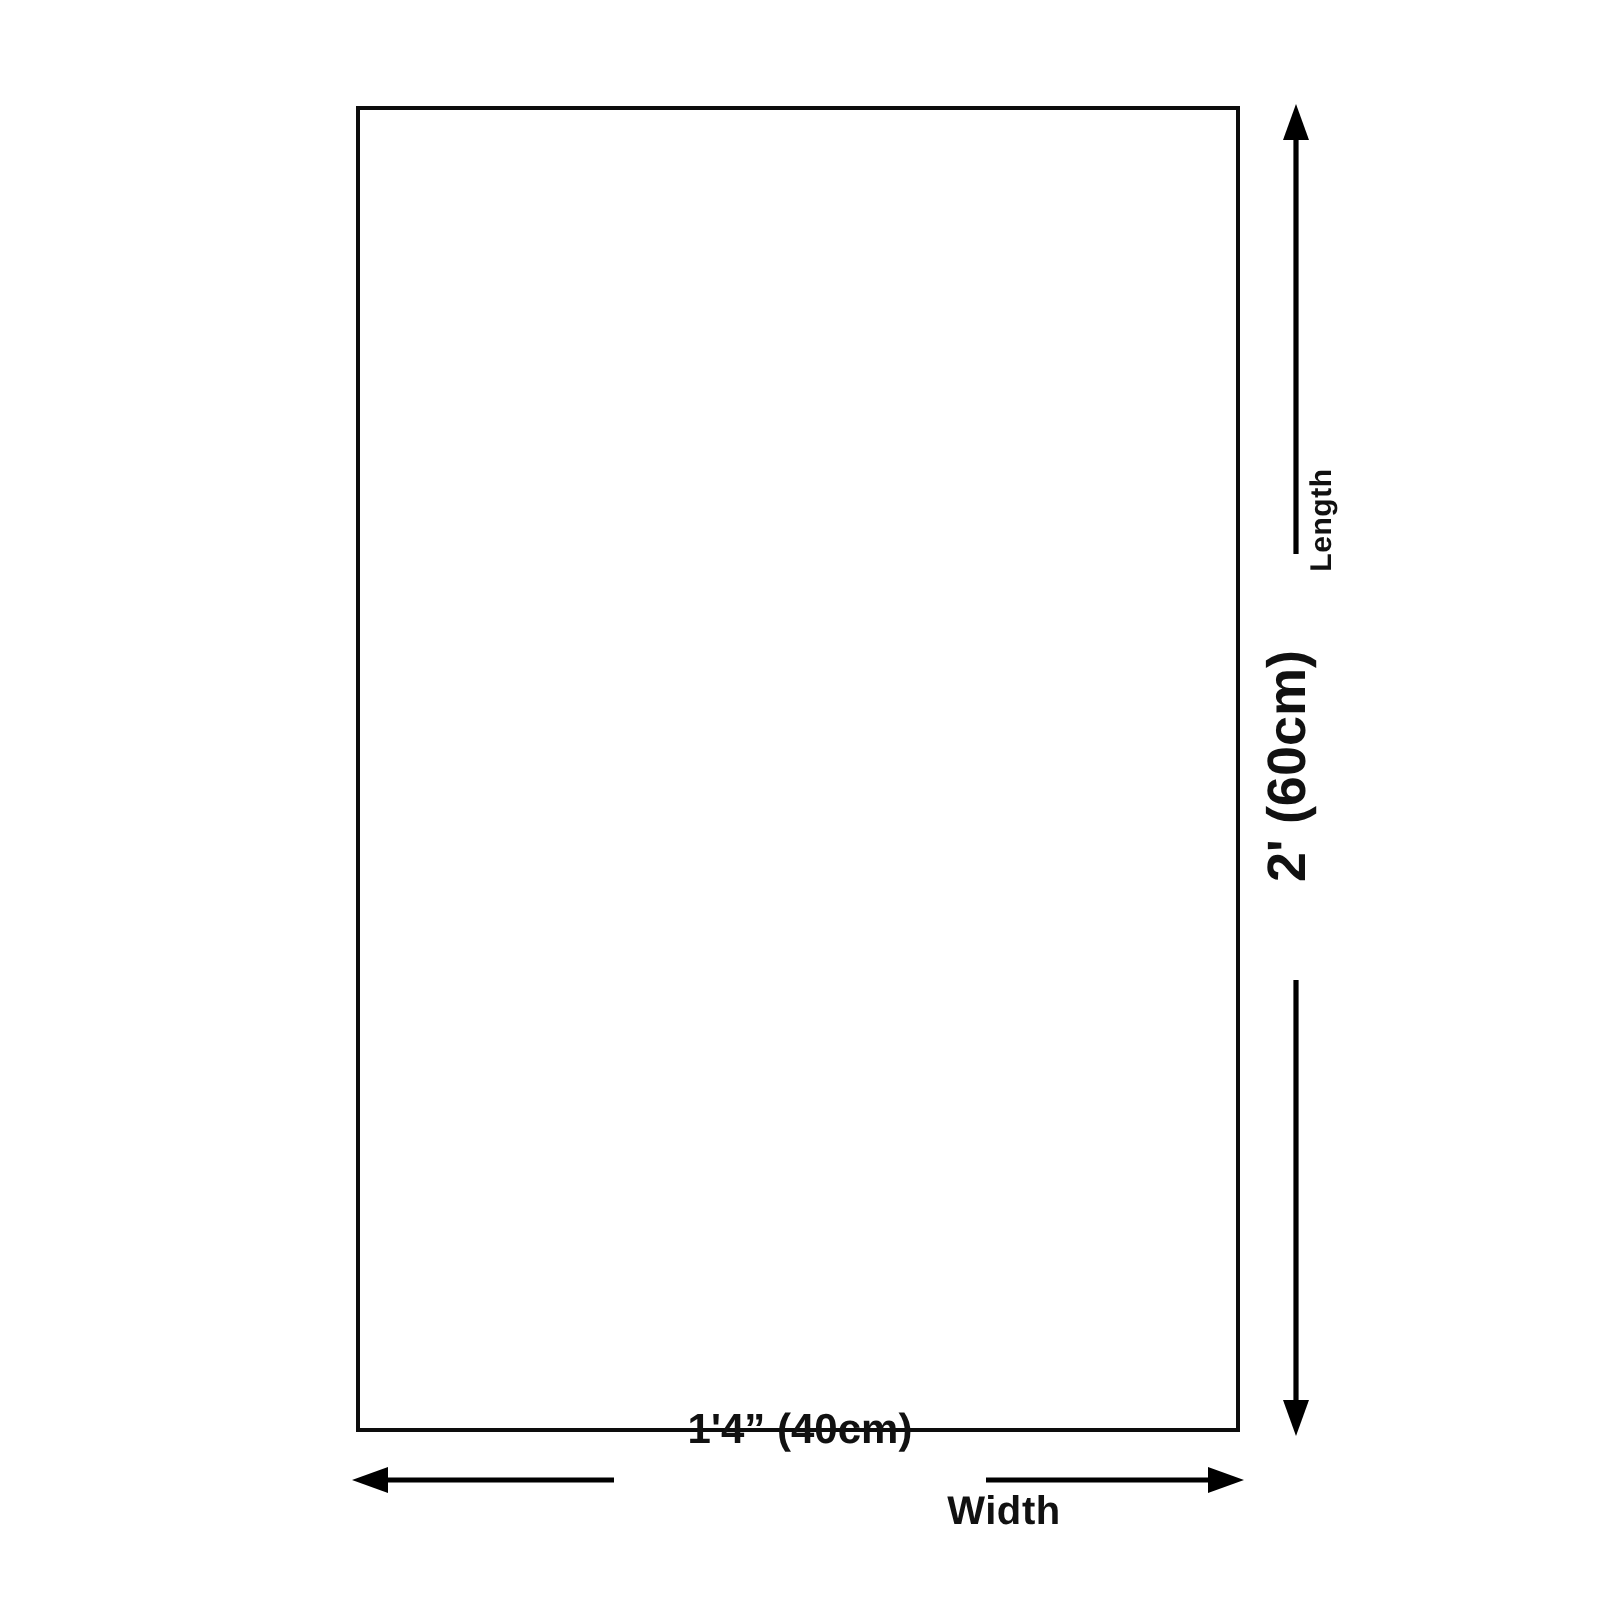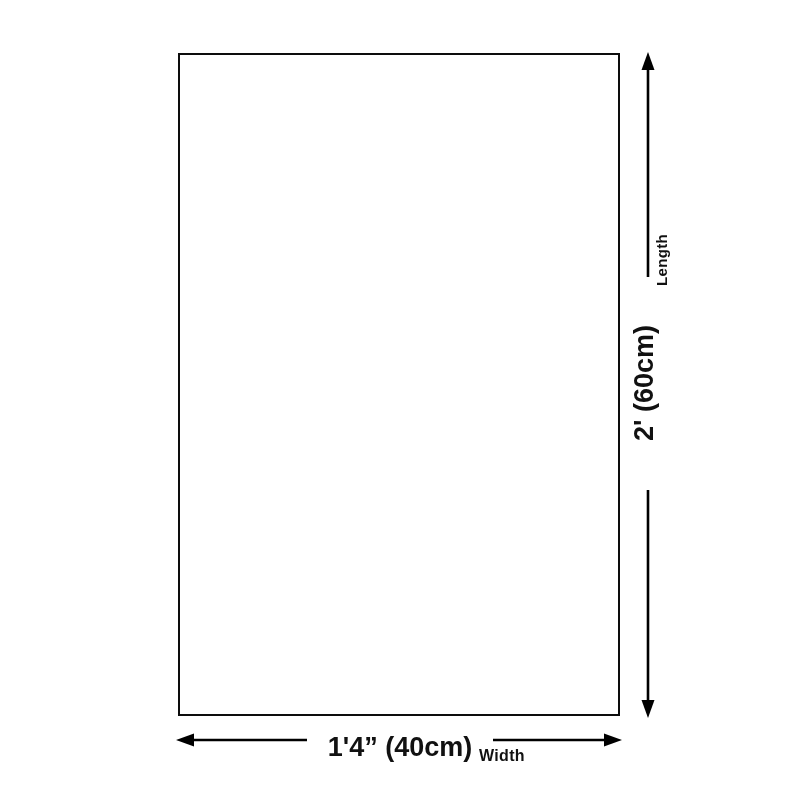--- a/index.html
+++ b/index.html
@@ -52,27 +52,27 @@
     font-size: 27px;
   }
   .length-name {
     left: 661px;
     top: 260px;
     font-size: 15px;
     letter-spacing: 0.3px;
   }
   .width-value {
     left: 400px;
-    top: 747px;
-    font-size: 27px;
+    top: 715px;
+    font-size: 21px;
   }
   .width-name {
     left: 502px;
     top: 756px;
-    font-size: 16px;
+    font-size: 20px;
     letter-spacing: 0.3px;
   }
 </style>
 </head>
 <body>
 
 <div class="canvas">
 
   <div class="product-rect"></div>
 

